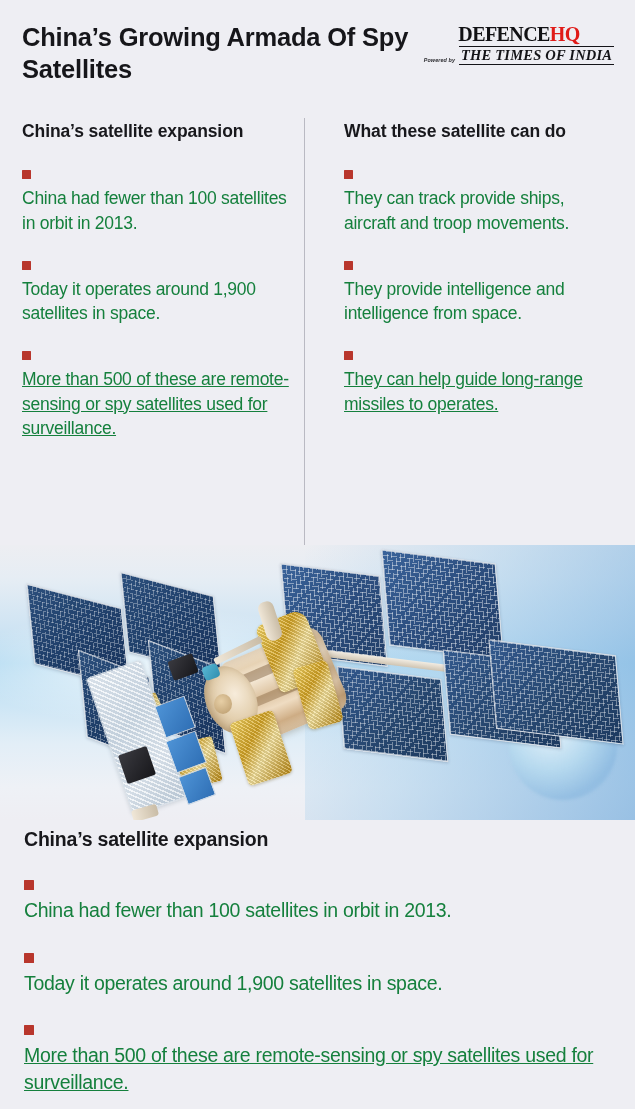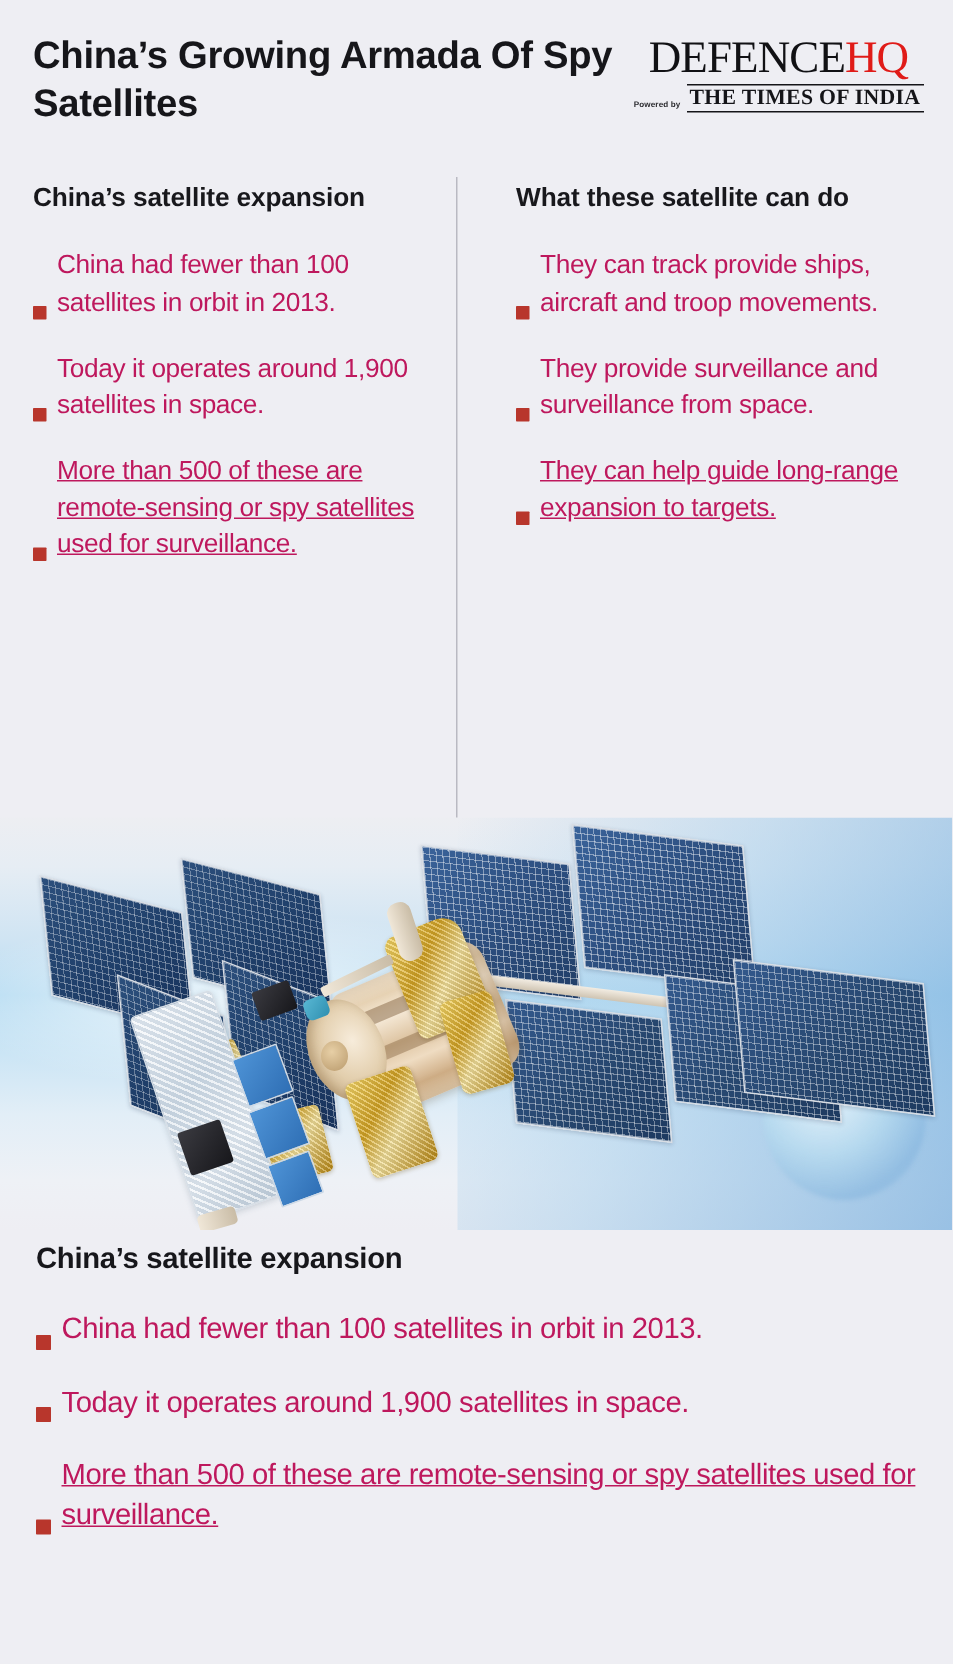--- a/index.html
+++ b/index.html
@@ -17,26 +17,26 @@
   
   .header { position:relative; height:110px; padding:22px 18px 0 22px; }
   .title {
     font-size:25.5px; font-weight:bold; line-height:1.24;
     letter-spacing:-0.2px; color:#16161a; max-width:420px;
   }
   .logo {
     position:absolute; right:14px; top:24px; width:204px; text-align:center;
   }
   .logo-main {
-    font-family:"Liberation Serif", serif; font-weight:normal;
-    font-size:30px; letter-spacing:-0.6px; line-height:1; white-space:nowrap;
+    font-family:"Liberation Serif", serif; font-weight:bold;
+    font-size:20px; letter-spacing:-0.6px; line-height:1; white-space:nowrap;
   }
   .logo-main .blk { color:#111114; }
   .logo-main .red { color:#e01b18; }
-  .logo-sub { display:flex; align-items:flex-end; justify-content:center; gap:4px; margin-top:2px; }
+  .logo-sub { display:flex; align-items:flex-end; justify-content:center; gap:4px; margin-top:2px;font-style:italic; }
   .logo-powered {
     font-family:"Liberation Sans", sans-serif; font-size:5.4px; font-weight:bold;
     color:#2a2a2e; letter-spacing:0.1px; padding-bottom:1.5px;
   }
   .logo-toi {
     font-family:"Liberation Serif", serif; font-weight:bold; font-size:14.5px;
     color:#141418; letter-spacing:0.2px;
     border-top:1.4px solid #141418; border-bottom:1.4px solid #141418;
     padding:0 2px; line-height:1.15; white-space:nowrap;
   }
@@ -48,23 +48,23 @@
   .col-right { padding-left:22px; width:295px; }
   .divider {
     position:absolute; left:304px; top:8px; width:1px; height:432px;
     background:#b9b9c2;
   }
   .col-head {
     font-size:17.5px; font-weight:bold; line-height:1.27;
     color:#18181c; letter-spacing:-0.1px; margin-bottom:22px;
   }
   .bullet {
-    display:flex; align-items:flex-end; gap:7px;
-    font-size:17.5px; line-height:1.39; color:#be185d;
-    margin-bottom:20px; letter-spacing:-0.25px;
+    display:flex; align-items:flex-start; gap:7px;
+    font-size:17.5px; line-height:1.39; color:#15803d;
+    margin-bottom:20px; letter-spacing:-0.25px;flex-direction:column;
   }
   .bullet:last-child { margin-bottom:0;text-decoration:underline; }
   .sq {
     flex:0 0 auto; width:9px; height:9px; background:#b8362c;
     margin-top:6px; border-radius:0.5px;
   }
   .btxt { flex:1 1 auto; }
 
   
   .photo {
@@ -230,25 +230,25 @@
     </div>
 
     <div class="col col-right">
       <div class="col-head">What these satellite can do</div>
       <div class="bullet">
         <span class="sq"></span>
         <span class="btxt">They can track provide ships, aircraft and troop movements.</span>
       </div>
       <div class="bullet">
         <span class="sq"></span>
-        <span class="btxt">They provide surveillance and surveillance from space.</span>
-      </div>
-      <div class="bullet">
-        <span class="sq"></span>
-        <span class="btxt">They can help guide long-range expansion to targets.</span>
+        <span class="btxt">They provide intelligence and intelligence from space.</span>
+      </div>
+      <div class="bullet">
+        <span class="sq"></span>
+        <span class="btxt">They can help guide long-range missiles to operates.</span>
       </div>
     </div>
   </div>
 
   <div class="photo">
     <div class="rightsky"></div>
     <div class="earth"></div>
     <div class="haze"></div>
 
     <div class="sat">

